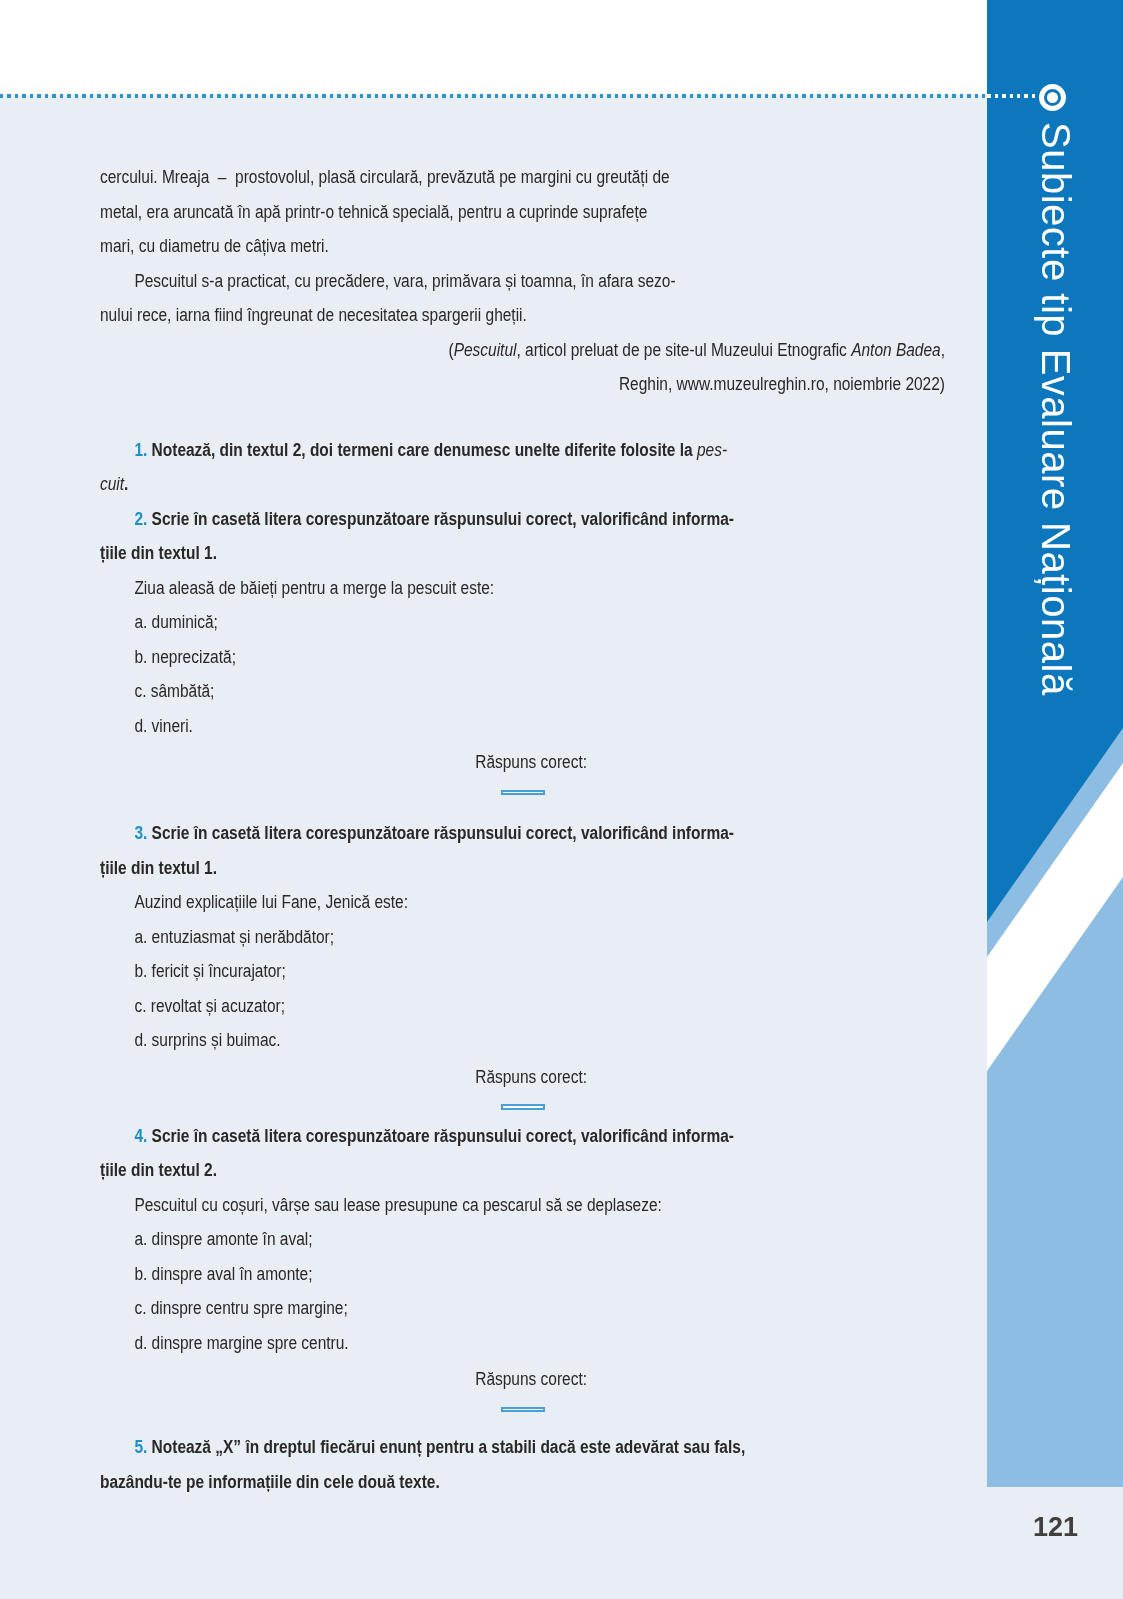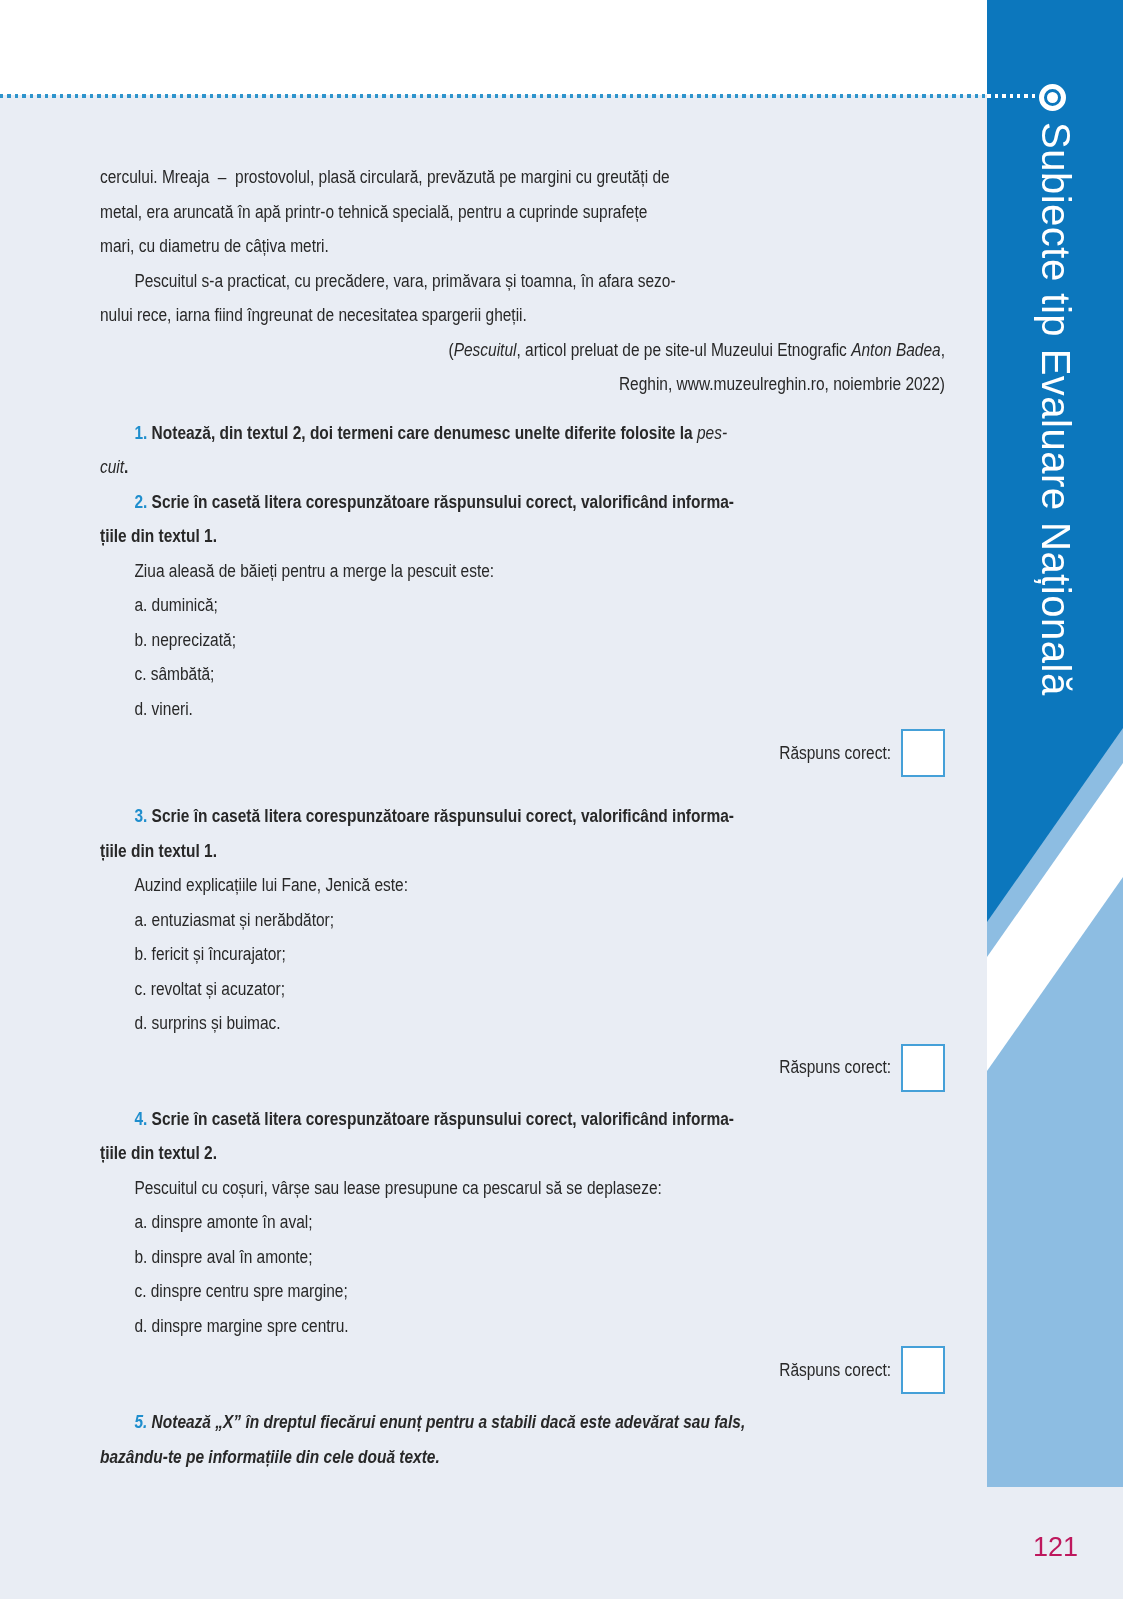--- a/index.html
+++ b/index.html
@@ -68,40 +68,40 @@
     white-space:pre;
     transform:scaleX(var(--squeeze));
     transform-origin:0 50%;
   }
   .line.right{text-align:right;transform-origin:100% 50%;}
   .line.indent{padding-left:40px;}
   .line em{font-style:italic;}
   .head{font-weight:700;}
   .head em{font-weight:400;}
   .qnum{color:var(--accent);font-weight:700;}
-  .q1{margin-top:14px;}
+  .q1{margin-top:31px;}
   .q2{}
   .q3{margin-top:21px;}
   .q4{margin-top:9px;}
-  .q5{margin-top:10px;font-style:italic;}
+  .q5{margin-top:18px;}
   .answer-row{
     margin-top:2px;height:50px;
-    display:flex;align-items:center;justify-content:flex-end;gap:10px;
+    display:flex;align-items:center;justify-content:flex-end;gap:10px;flex-direction:column;
   }
   .answer-row .lbl{
     transform:scaleX(var(--squeeze));transform-origin:100% 50%;
     white-space:pre;
   }
   .answer-box{
     width:44px;height:48px;background:#ffffff;
     border:2px solid var(--box-border);
   }
   .page-number{
     position:absolute;top:1512px;right:45px;
-    font-size:27px;font-weight:400;color:#be185d;margin-top:20px;
+    font-size:27px;font-weight:700;color:#404040;
   }
 </style>
 </head>
 <body>
 
 <div class="top-band"></div>
 <div class="dotted-main"></div>
 
 <aside class="sidebar">
   <div class="sb-dark"></div>

